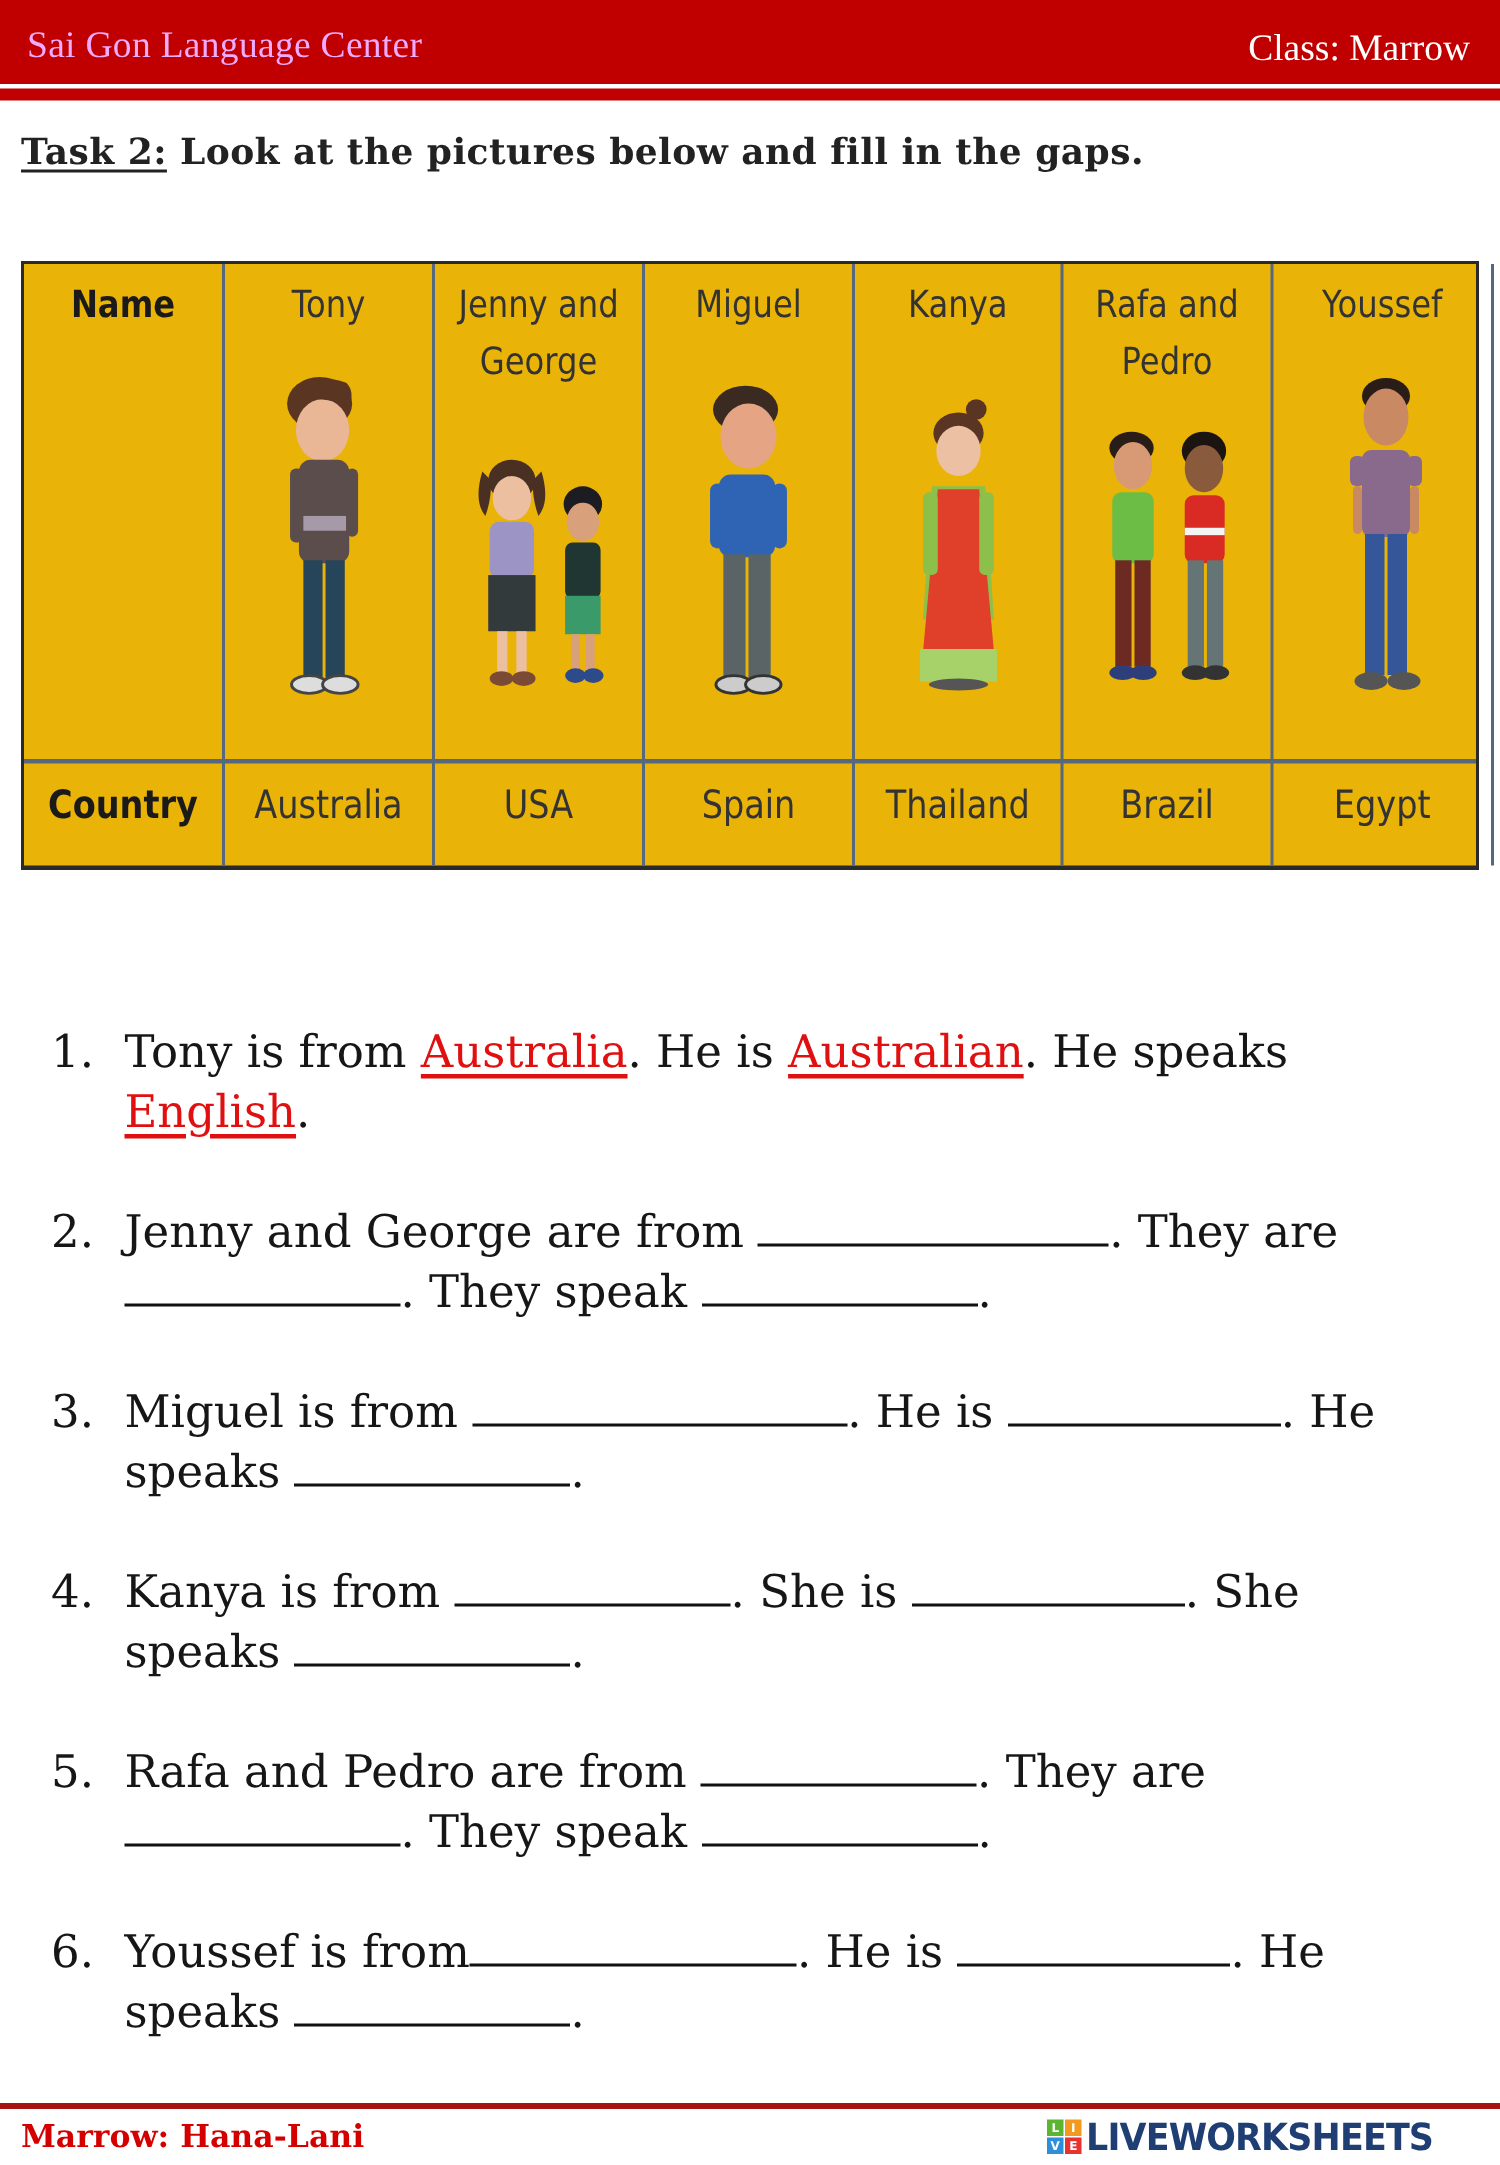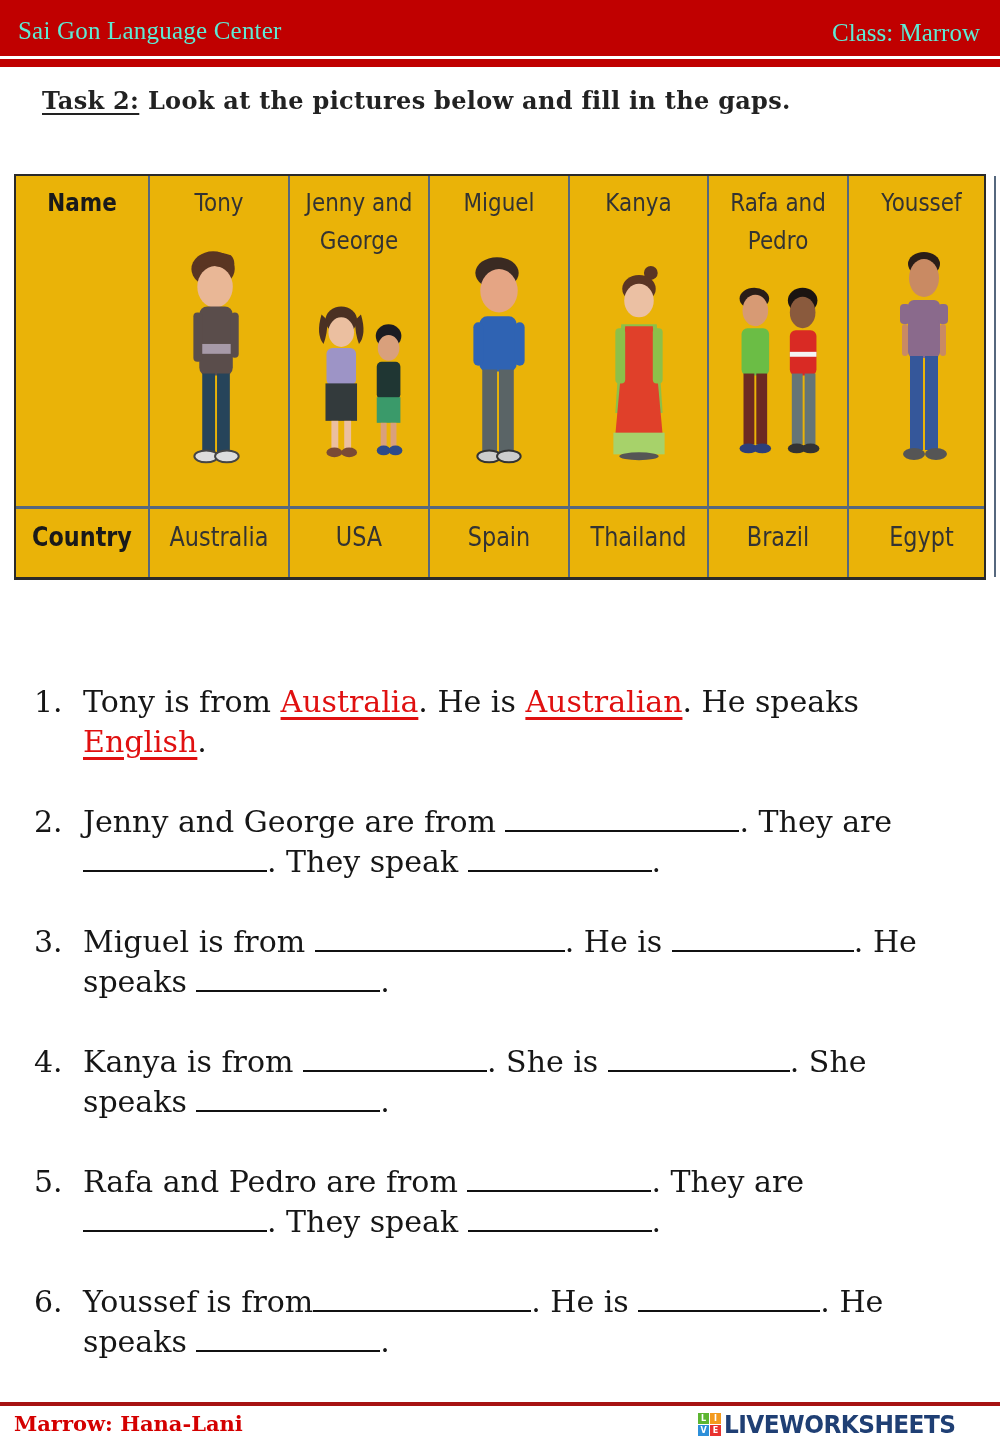--- a/index.html
+++ b/index.html
@@ -3,26 +3,26 @@
 <meta charset="utf-8">
 <style>
   * { box-sizing: border-box; margin: 0; padding: 0; }
   html, body { width: 1000px; height: 1443px; background: #ffffff; overflow: hidden; }
   body { position: relative; font-family: "DejaVu Serif", "Liberation Serif", serif; color: #111; }
 
   
   .header { position: absolute; left: 0; top: 0; width: 1000px; height: 56px; background: #c00000; }
   .header-line { position: absolute; left: 0; top: 56px; width: 1000px; height: 3px; background: #ffffff; }
   .header-stripe { position: absolute; left: 0; top: 59px; width: 1000px; height: 8px; background: #c00000; }
-  .header-left { position: absolute; left: 18px; top: 17px; font-family: "Liberation Serif", serif; font-size: 25px; color: #5eead4; letter-spacing: 0.2px; }
-  .header-right { position: absolute; right: 20px; top: 19px; font-family: "Liberation Serif", serif; font-size: 25px; color: #5eead4; }
+  .header-left { position: absolute; left: 18px; top: 17px; font-family: "Liberation Serif", serif; font-size: 25px; color: #f0abfc; letter-spacing: 0.2px; }
+  .header-right { position: absolute; right: 20px; top: 19px; font-family: "Liberation Serif", serif; font-size: 25px; color: #ffffff; }
 
   
   .task-title { position: absolute; left: 14px; top: 86px; font-family: "DejaVu Serif", serif; font-weight: bold; font-size: 24px; color: #222; letter-spacing: 0.3px; }
-  .task-title .task-label { text-decoration: underline; text-underline-offset: 4px; margin-left: 28px; }
+  .task-title .task-label { text-decoration: underline; text-underline-offset: 4px; }
 
   
   .table { position: absolute; left: 14px; top: 174px; width: 972px; height: 406px; border: 2px solid #2a2a2a; border-bottom-width: 3px; background: #eab308; }
   .col { position: absolute; top: 0; height: 100%; border-right: 2px solid #56687e; }
   .col:last-child { border-right: none; }
   .row-split { position: absolute; left: 0; top: 330px; width: 100%; height: 3px; background: #56687e; }
   .cell-name { position: absolute; left: 0; top: 8px; width: 100%; text-align: center; font-family: "DejaVu Sans", sans-serif; font-size: 25px; line-height: 38px; color: #333; transform: scaleX(0.86); }
   .cell-name.bold { font-weight: bold; color: #1a1a1a; }
   .cell-country { position: absolute; left: 0; top: 346px; width: 100%; text-align: center; font-family: "DejaVu Sans", sans-serif; font-size: 26px; color: #333; transform: scaleX(0.86); }
   .cell-country.bold { font-weight: bold; color: #1a1a1a; }

